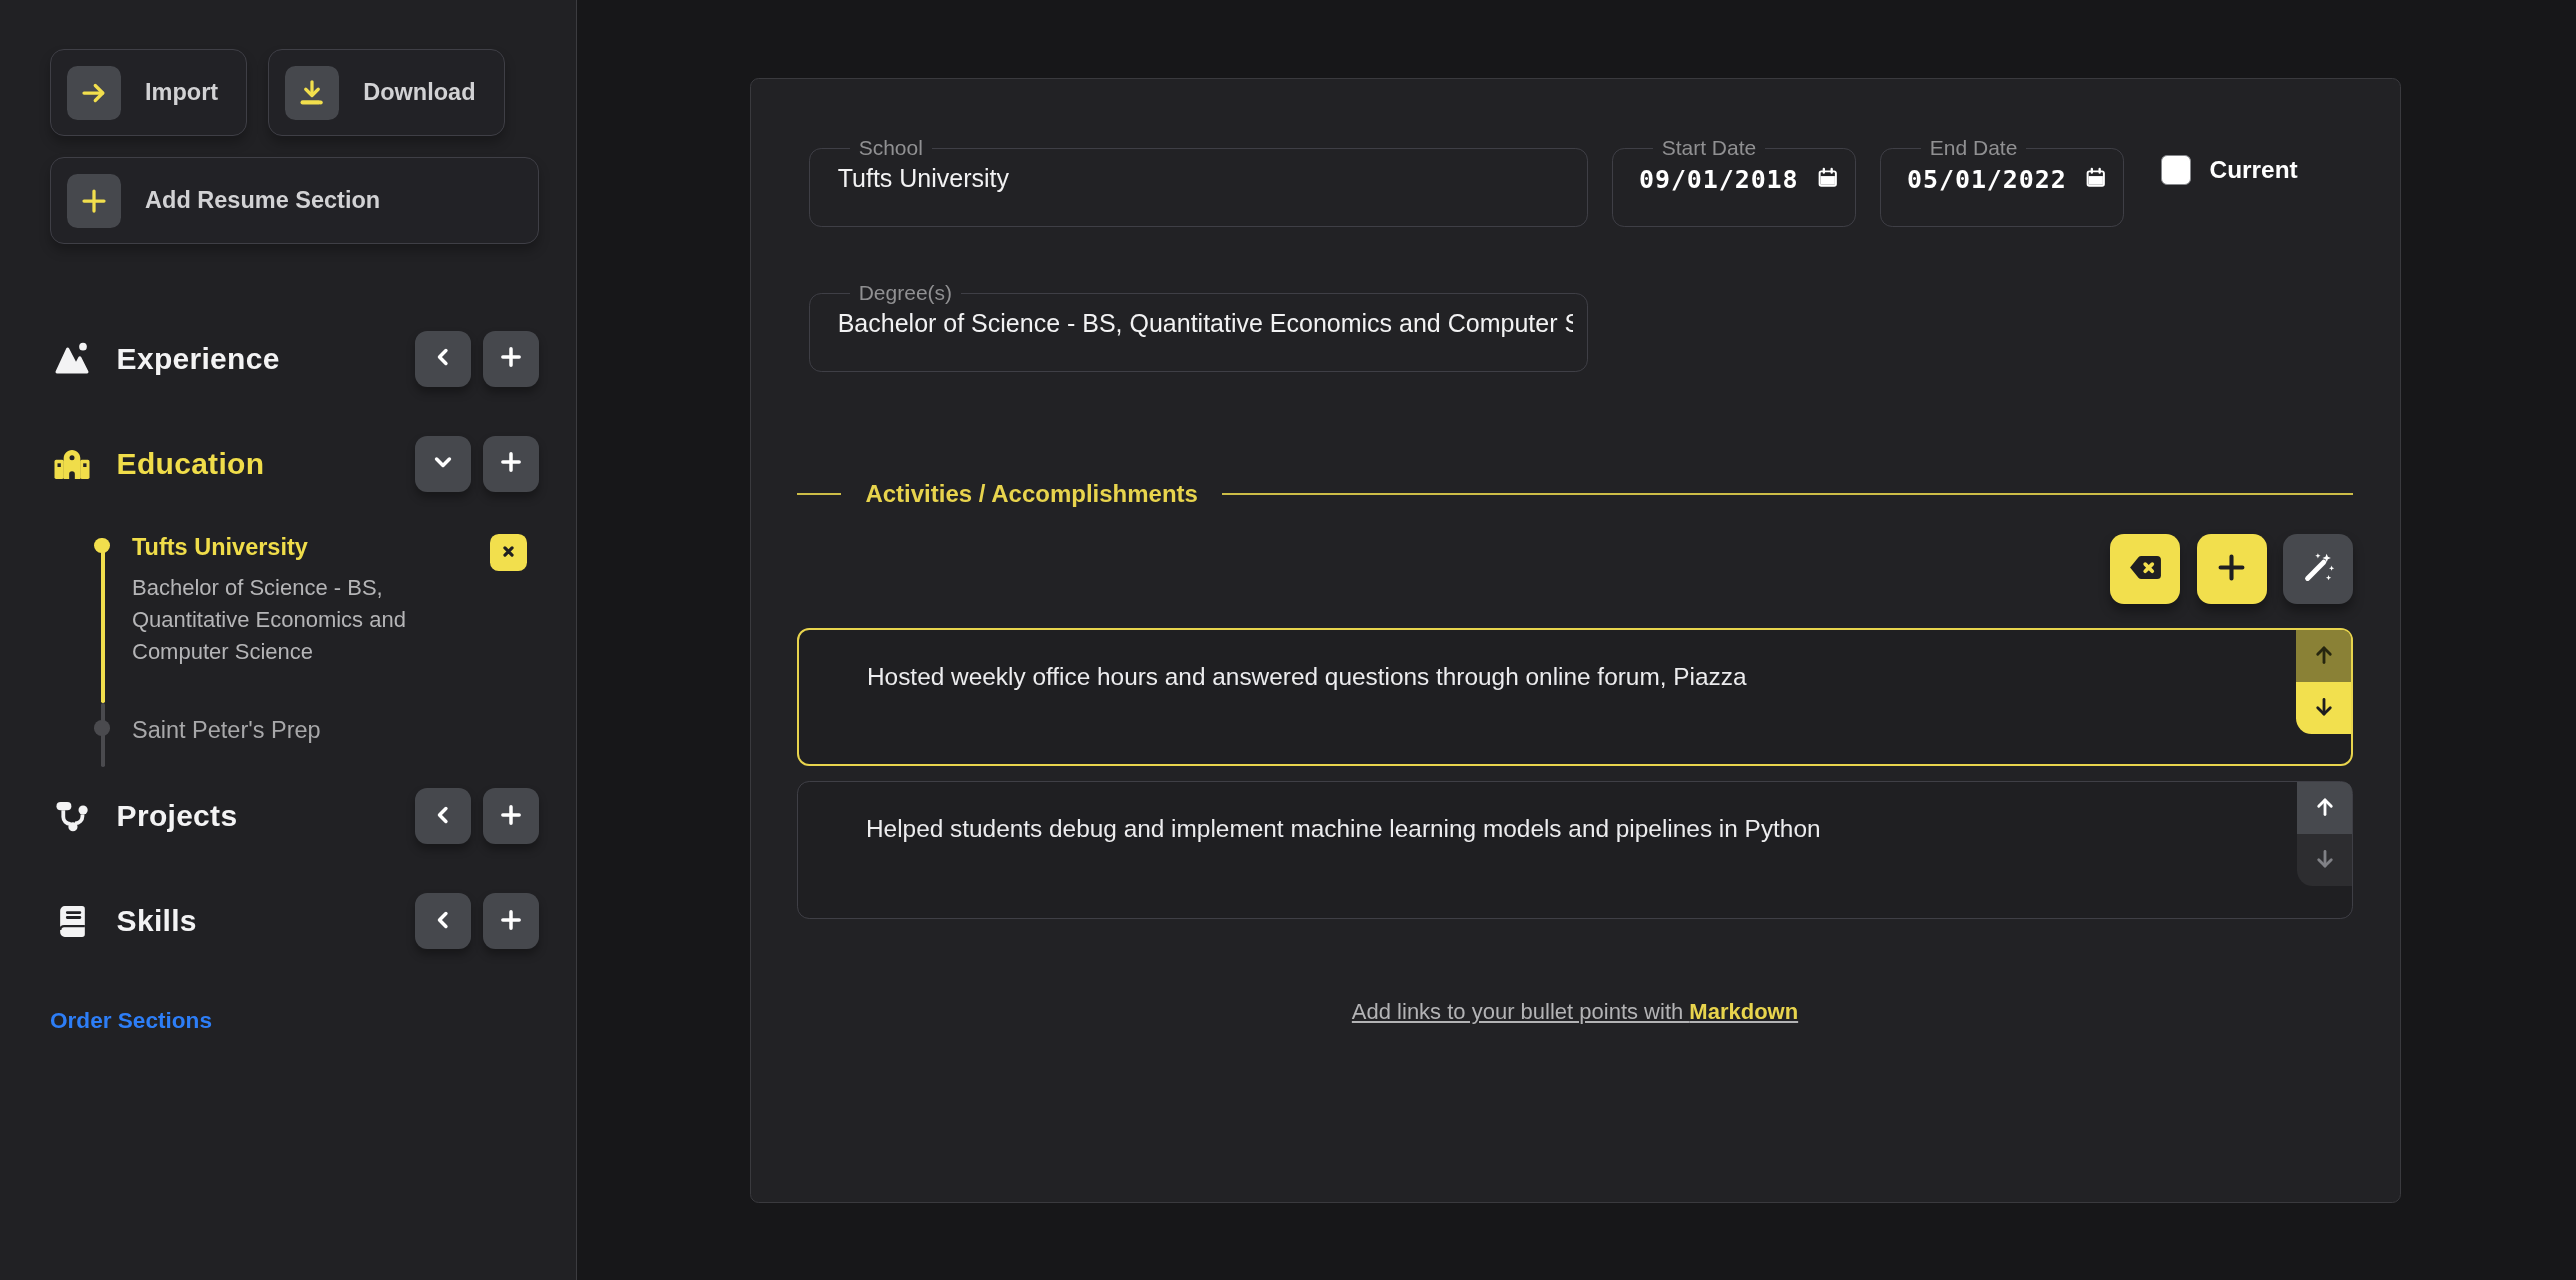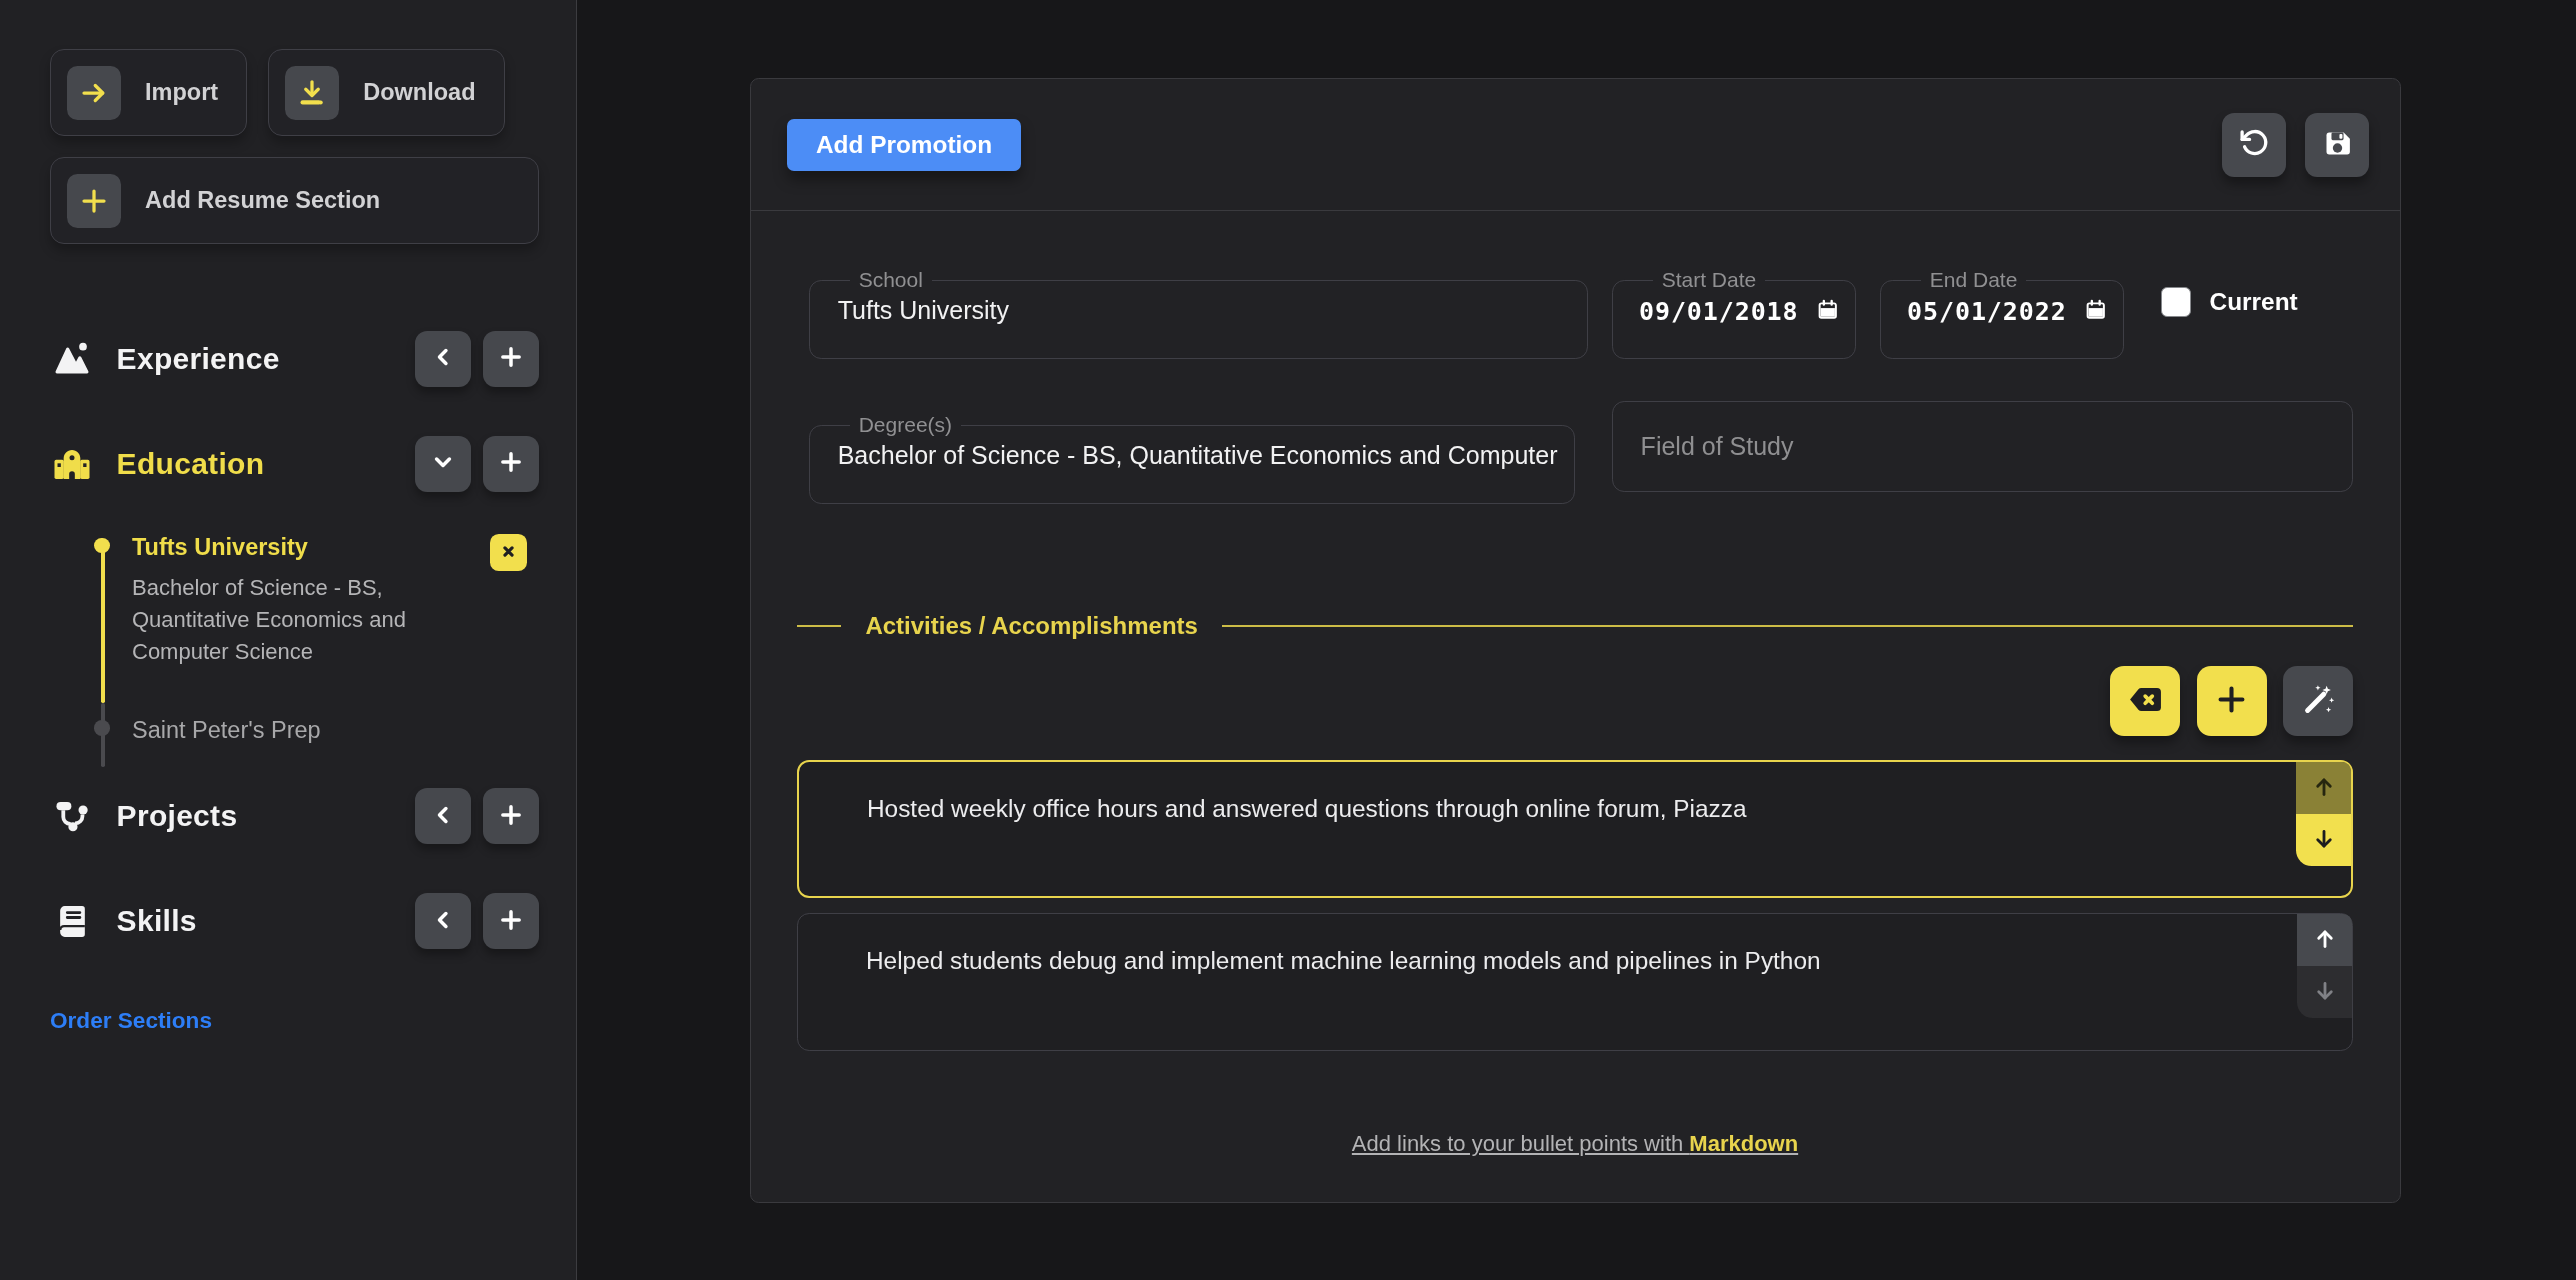--- a/index.html
+++ b/index.html
@@ -250,39 +250,20 @@
       </div>
 
     </div>
 
     <a class="order-link">Order Sections</a>
   </aside>
 
   <main class="content">
     <section class="panel">
 
-      <header class="panel-header">
-        <button class="add-promo">Add Promotion</button>
-        <div class="hdr-actions">
-          <button class="hdr-btn">
-            <span><svg width="33" height="33" viewBox="0 0 24 24" fill="none" stroke="#fff" stroke-width="2.4" stroke-linecap="round" stroke-linejoin="round">
-                  <polyline points="3 3.6 3 9 8.4 9"></polyline>
-                  <path d="M4.8 14.4A8 8 0 1 0 6 6.2L3 9"></path>
-                </svg></span>
-          </button>
-          <button class="hdr-btn">
-            <span><svg width="33" height="33" viewBox="0 0 24 24">
-                  <path d="M4 6a2 2 0 0 1 2-2h10.5L21 8.5V18a2 2 0 0 1-2 2H6a2 2 0 0 1-2-2z" fill="#fff"></path>
-                  <rect x="7.6" y="4" width="8.8" height="5.6" rx="1" fill="#47494e"></rect>
-                  <rect x="13.4" y="5" width="2.2" height="3.6" rx="0.8" fill="#fff"></rect>
-                  <circle cx="12" cy="15.3" r="3.4" fill="#47494e"></circle>
-                </svg></span>
-          </button>
-        </div>
-      </header>
 
       <div class="panel-body">
 
         <div class="frow">
           <fieldset class="outlined f-school">
             <legend>School</legend>
             <input class="f-input" type="text" value="Tufts University" style="">
           </fieldset>
 
           <fieldset class="outlined f-start">
@@ -314,23 +295,20 @@
             <span class="current-label">Current</span>
           </div>
         </div>
 
         <div class="frow row2">
           <fieldset class="outlined f-degrees">
             <legend>Degree(s)</legend>
             <input class="f-input" type="text" value="Bachelor of Science - BS, Quantitative Economics and Computer Science" style="">
           </fieldset>
 
-          <div class="fos">
-            <input type="text" placeholder="Field of Study" style="">
-          </div>
         </div>
 
         <div class="divider">
           <span class="div-short"></span>
           <span class="div-label">Activities / Accomplishments</span>
           <span class="div-long"></span>
         </div>
 
         <div class="actions-row">
           <button class="action-btn yellow">

